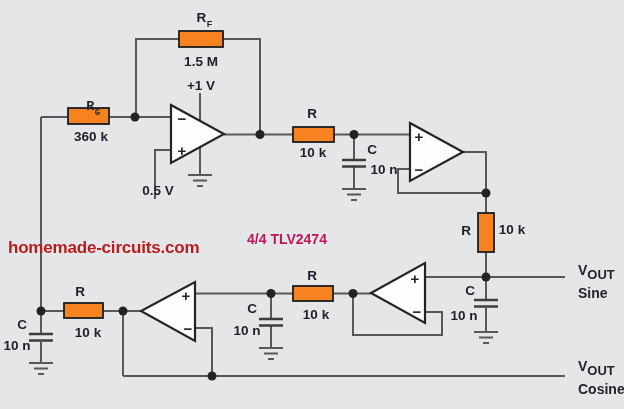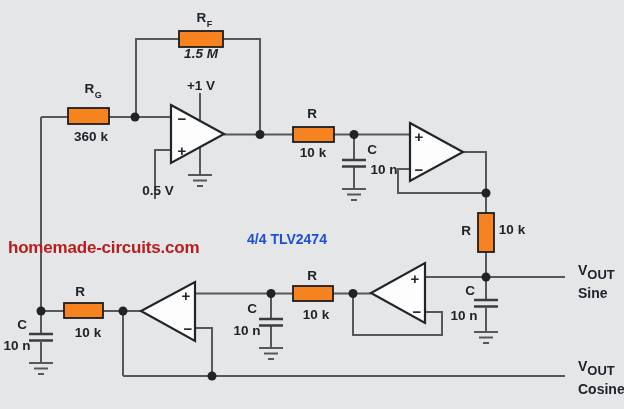--- a/index.html
+++ b/index.html
@@ -56,21 +56,21 @@
     font-size:17px;
     letter-spacing:-0.2px;
     color:#b91c1c;
     white-space:nowrap;
   }
   .ic-label{
     position:absolute;
     transform:translate(-50%,-50%);
     font-weight:bold;
     font-size:14px;
-    color:#1d4ed8;
+    color:#be185d;
     white-space:nowrap;
   }
 </style>
 </head>
 <body>
 
 <div class="stage">
 
   <svg class="schematic-svg" width="638" height="409" viewBox="0 0 638 409">
 
@@ -140,23 +140,23 @@
       <circle cx="486" cy="277" r="4.5"></circle>
       <circle cx="353" cy="293.5" r="4.5"></circle>
       <circle cx="271" cy="293.5" r="4.5"></circle>
       <circle cx="123" cy="311" r="4.5"></circle>
       <circle cx="41" cy="311" r="4.5"></circle>
       <circle cx="212" cy="376" r="4.5"></circle>
     </g>
   </svg>
 
   <div class="lbl" style="left:204px;top:19px;"><span>R</span><sub>F</sub></div>
-  <div class="lbl" style="left:201px;top:54px;font-style:italic;">1.5 M</div>
-
-  <div class="lbl" style="left:93px;top:90px;"><span>R</span><sub>G</sub></div>
+  <div class="lbl" style="left:201px;top:62px;">1.5 M</div>
+
+  <div class="lbl" style="left:93px;top:108px;font-family:Liberation Mono, monospace;"><span>R</span><sub>G</sub></div>
   <div class="lbl" style="left:91px;top:137px;">360 k</div>
 
   <div class="lbl" style="left:201px;top:86px;">+1 V</div>
   <div class="lbl" style="left:158px;top:191px;">0.5 V</div>
 
   <div class="lbl" style="left:312px;top:114px;">R</div>
   <div class="lbl" style="left:313px;top:153px;">10 k</div>
 
   <div class="lbl" style="left:372px;top:150px;">C</div>
   <div class="lbl" style="left:384px;top:170px;">10 n</div>

